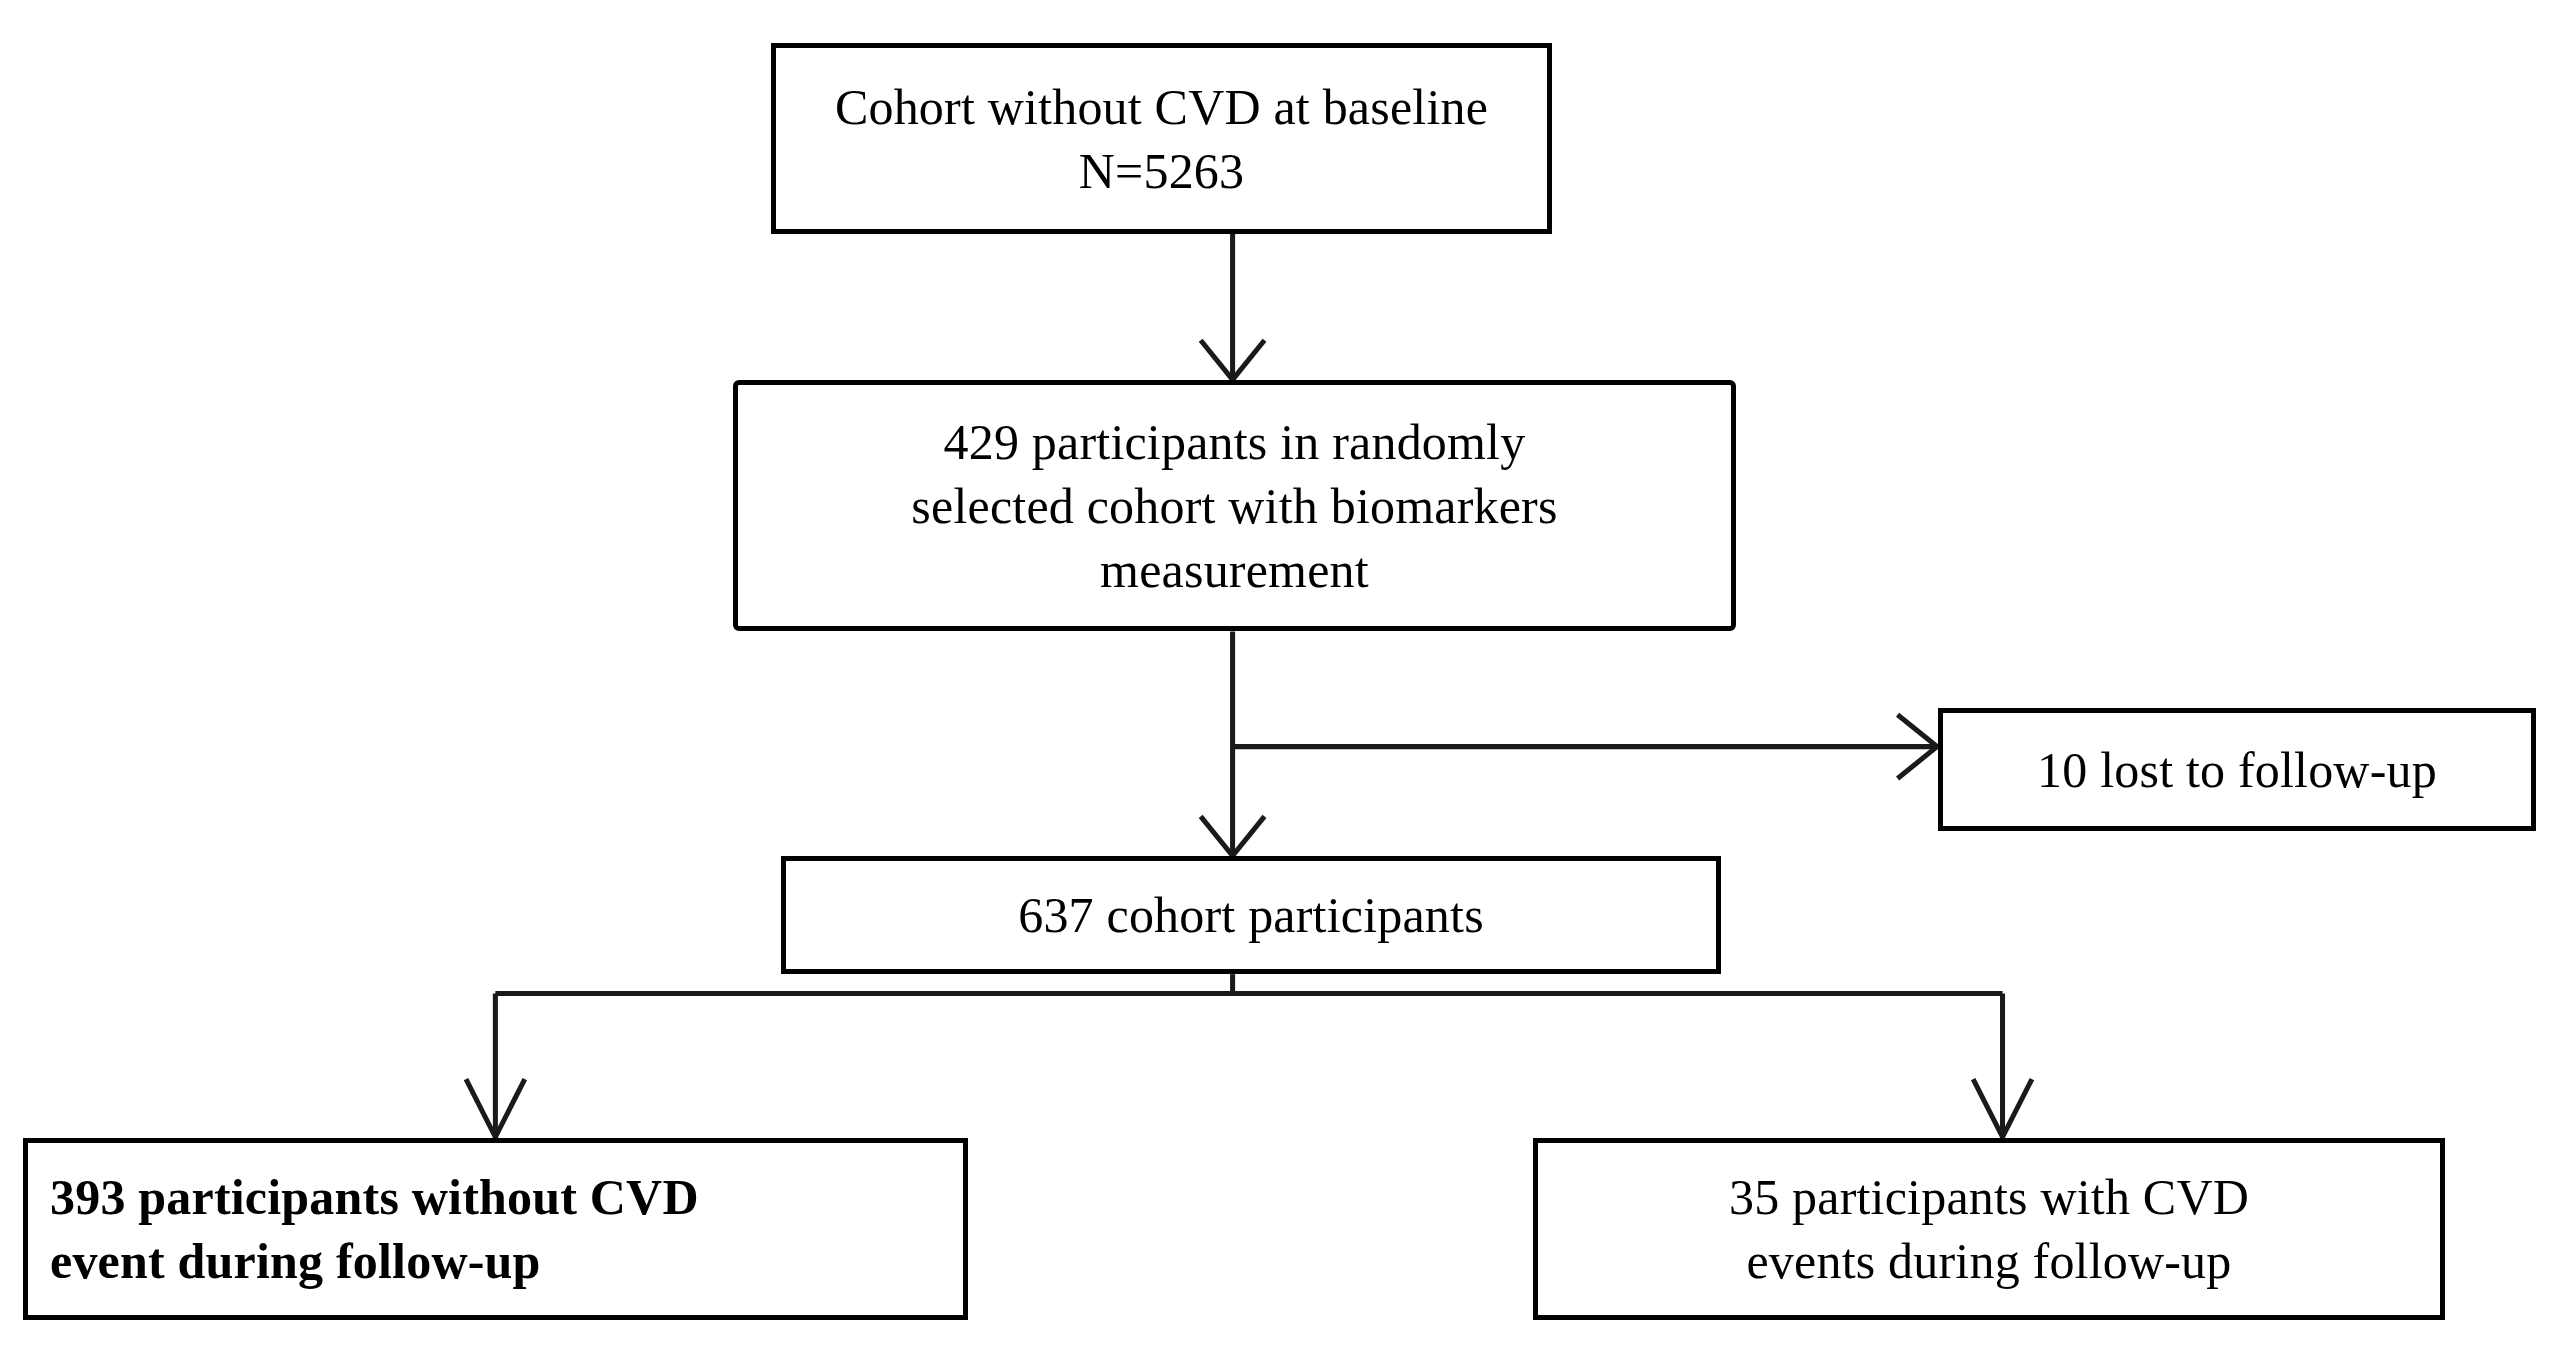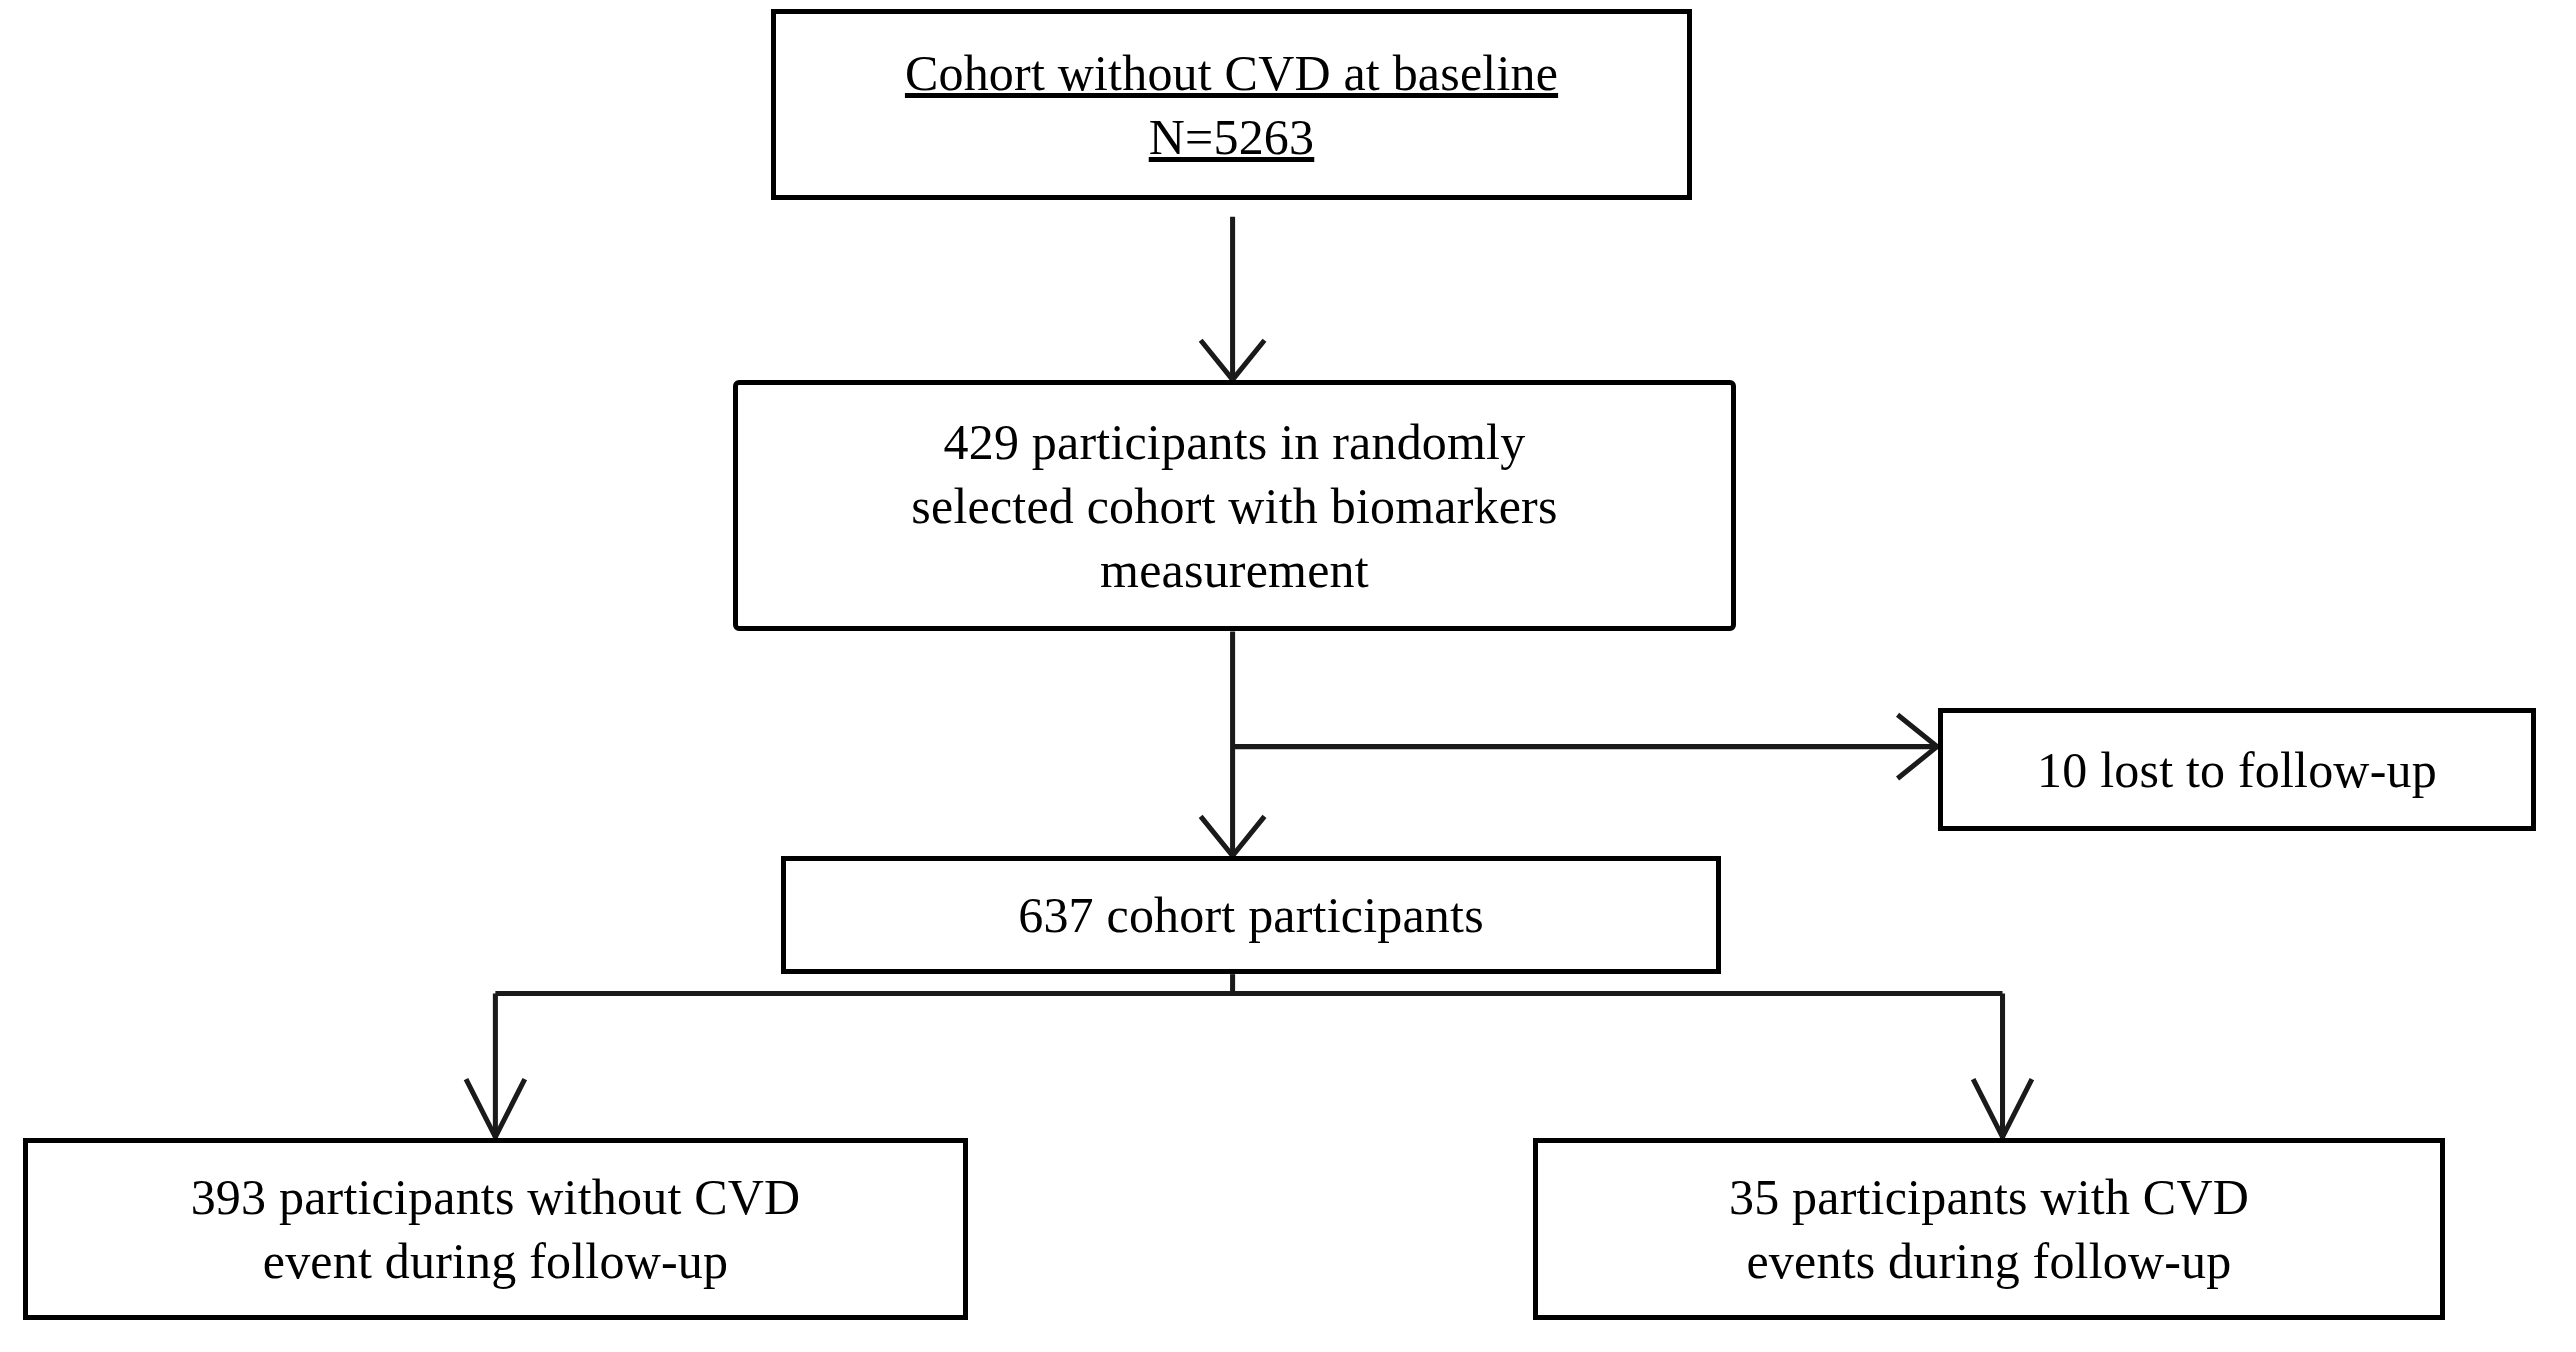--- a/index.html
+++ b/index.html
@@ -32,25 +32,26 @@
     z-index: 3;
   }
   .box-text {
     font-size: 50px;
     line-height: 1.28;
     letter-spacing: 0.2px;
     white-space: pre-line;
     text-align: center;
   }
   .box-text.left-align {
-    text-align: center;
+    text-align: left;
     width: 100%;
+    font-weight: bold;
   }
   
-  #box-baseline-cohort  { left: 771px;  top: 9px;   width: 921px; height: 191px; text-decoration: underline; }
+  #box-baseline-cohort  { left: 771px;  top: 43px;   width: 781px; height: 191px; }
   #box-biomarker-cohort { left: 733px;  top: 380px;  width: 1003px; height: 251px; border-radius: 6px; }
   #box-lost-followup    { left: 1938px; top: 708px;  width: 598px;  height: 123px; }
   #box-cohort-419       { left: 781px;  top: 856px; width: 940px; height: 118px; }
   #box-no-cvd-event     { left: 23px;   top: 1138px; width: 945px; height: 182px; }
   #box-cvd-event        { left: 1533px; top: 1138px; width: 912px; height: 182px; }
 
   
   #connectors {
     position: absolute;
     left: 0;

